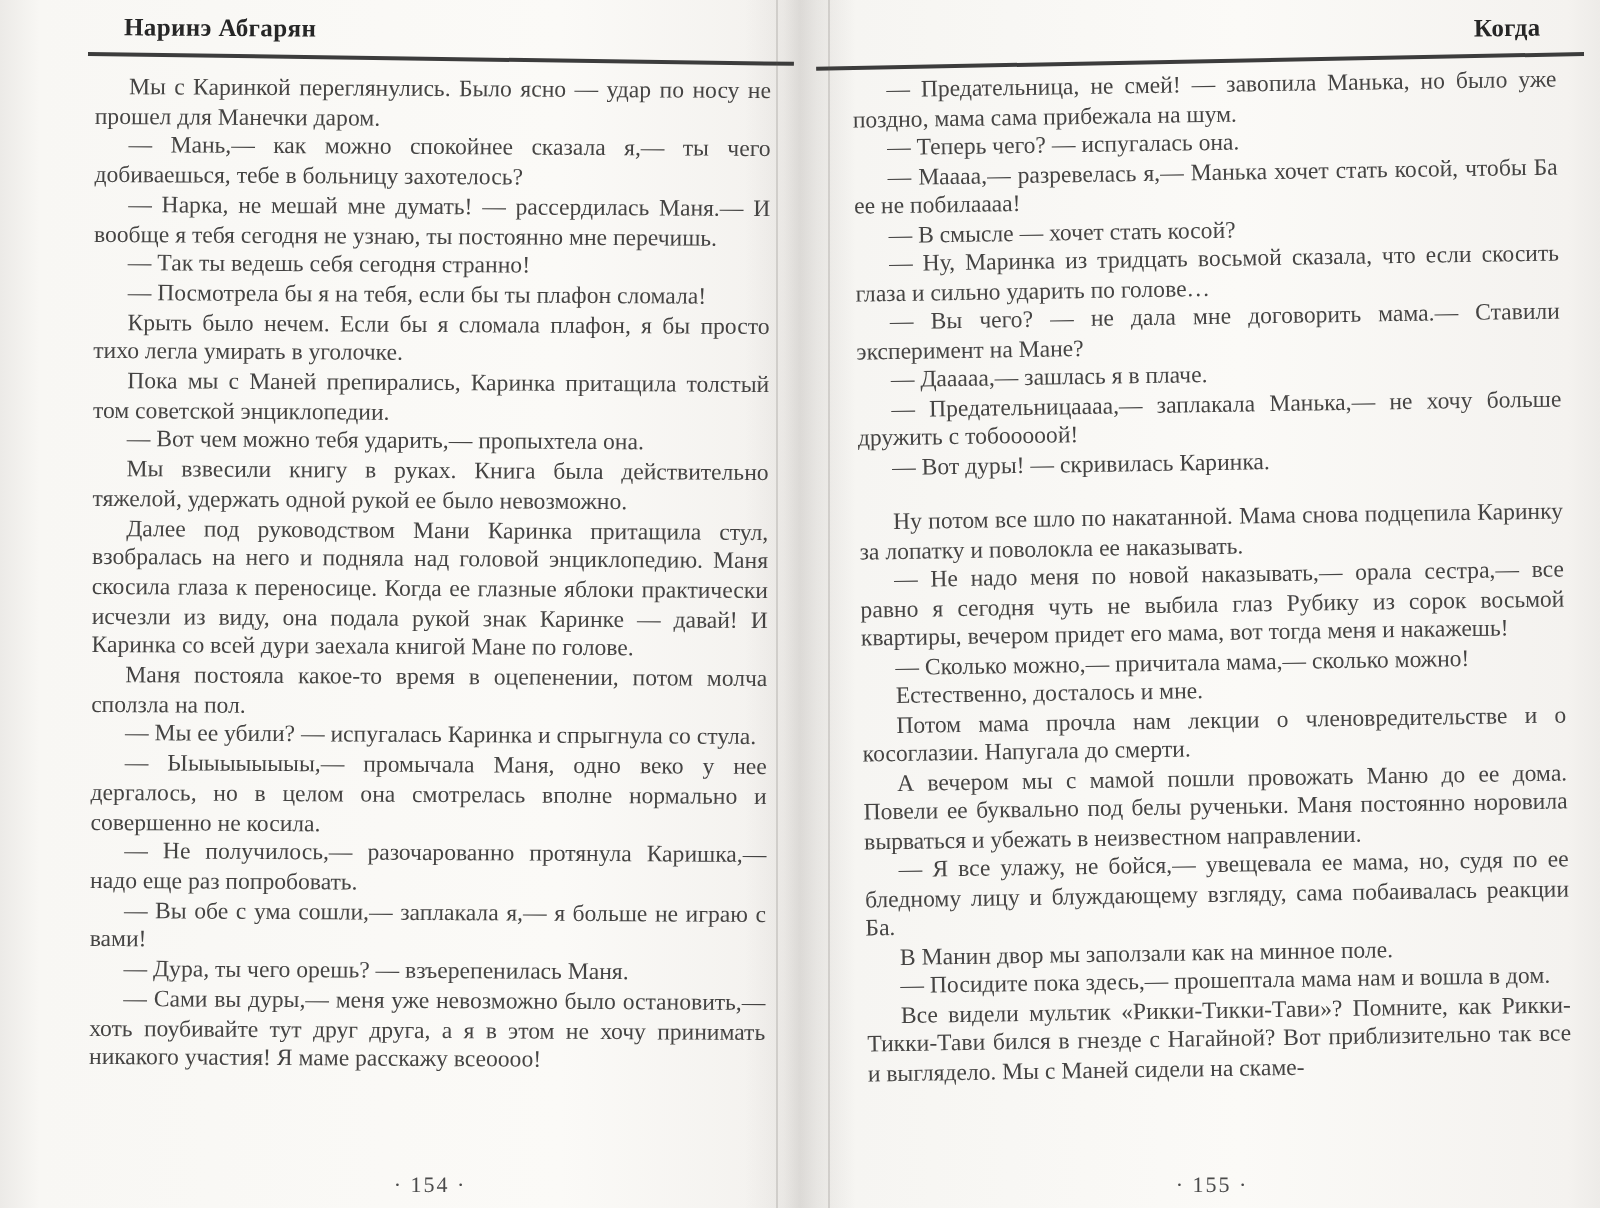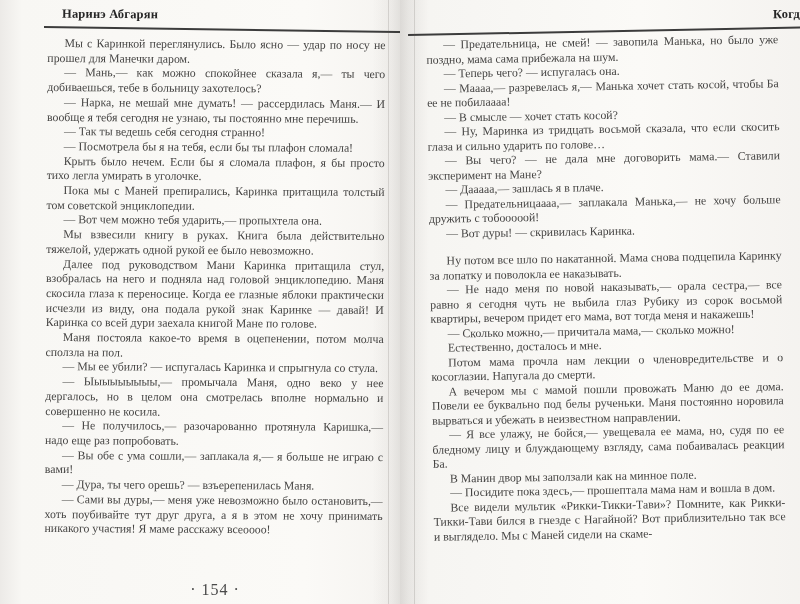--- a/index.html
+++ b/index.html
@@ -5,21 +5,21 @@
   html,body{margin:0;padding:0;}
   body{
     width:800px;height:604px;overflow:hidden;
     font-family:"Liberation Serif","DejaVu Serif",serif;
     background:#f4f3f0;
   }
   .photo{
     position:relative;width:800px;height:604px;
     background:linear-gradient(180deg,#f6f5f2 0%,#fbfaf8 40%,#f5f4f1 100%);
   }
-  .page{position:absolute;top:0;height:604px;width:400px;overflow:hidden;padding-left:36px;}
+  .page{position:absolute;top:0;height:604px;width:400px;overflow:hidden;}
   .page.left{
     left:0;
     background:linear-gradient(90deg,#eceae7 0%,#f8f7f4 5%,#fbfaf7 70%,#f3f1ee 98%,#eeece9 100%);
   }
   .page.right{
     left:400px;
     background:linear-gradient(90deg,#eeece9 0%,#f6f5f2 7%,#fbfaf7 55%,#f4f2ef 96%,#edebe8 100%);
   }
   .gutter{
     position:absolute;top:0;left:372px;width:56px;height:604px;pointer-events:none;
@@ -57,21 +57,21 @@
     font-size:11.8px;line-height:14.5px;
     transform:rotate(-0.9deg);
   }
   .page-text p{
     margin:0;text-indent:17px;
     -webkit-hyphens:auto;hyphens:auto;
   }
   .page-text p.spacer{height:13px;text-indent:0;}
   .page-number{
     position:absolute;bottom:5px;text-align:center;
-    font-size:16px;color:#4a4a4a;letter-spacing:1px;
+    font-size:11px;color:#4a4a4a;letter-spacing:1px;
   }
   .left .page-number{left:46px;width:338px;}
   .right .page-number{left:30px;width:352px;}
 </style>
 </head>
 <body>
 
 <div class="photo">
 
   <div class="page left">
@@ -117,17 +117,18 @@
         <p>— Не надо меня по новой наказывать,— орала сестра,— все равно я сегодня чуть не выбила глаз Рубику из сорок восьмой квартиры, вечером придет его мама, вот тогда меня и накажешь!</p>
         <p>— Сколько можно,— причитала мама,— сколько можно!</p>
         <p>Естественно, досталось и мне.</p>
         <p>Потом мама прочла нам лекции о членовредительстве и о косоглазии. Напугала до смерти.</p>
         <p>А вечером мы с мамой пошли провожать Маню до ее дома. Повели ее буквально под белы рученьки. Маня постоянно норовила вырваться и убежать в неизвестном направлении.</p>
         <p>— Я все улажу, не бойся,— увещевала ее мама, но, судя по ее бледному лицу и блуждающему взгляду, сама побаивалась реакции Ба.</p>
         <p>В Манин двор мы заползали как на минное поле.</p>
         <p>— Посидите пока здесь,— прошептала мама нам и вошла в дом.</p>
         <p>Все видели мультик «Рикки-Тикки-Тави»? Помните, как Рикки-Тикки-Тави бился в гнезде с Нагайной? Вот приблизительно так все и выглядело. Мы с Маней сидели на скаме-</p>
       </div>
+    <div class="page-number">· 155 ·</div>
   </div>
 
   <div class="gutter"></div>
 
 </div>
 
 </body></html>

